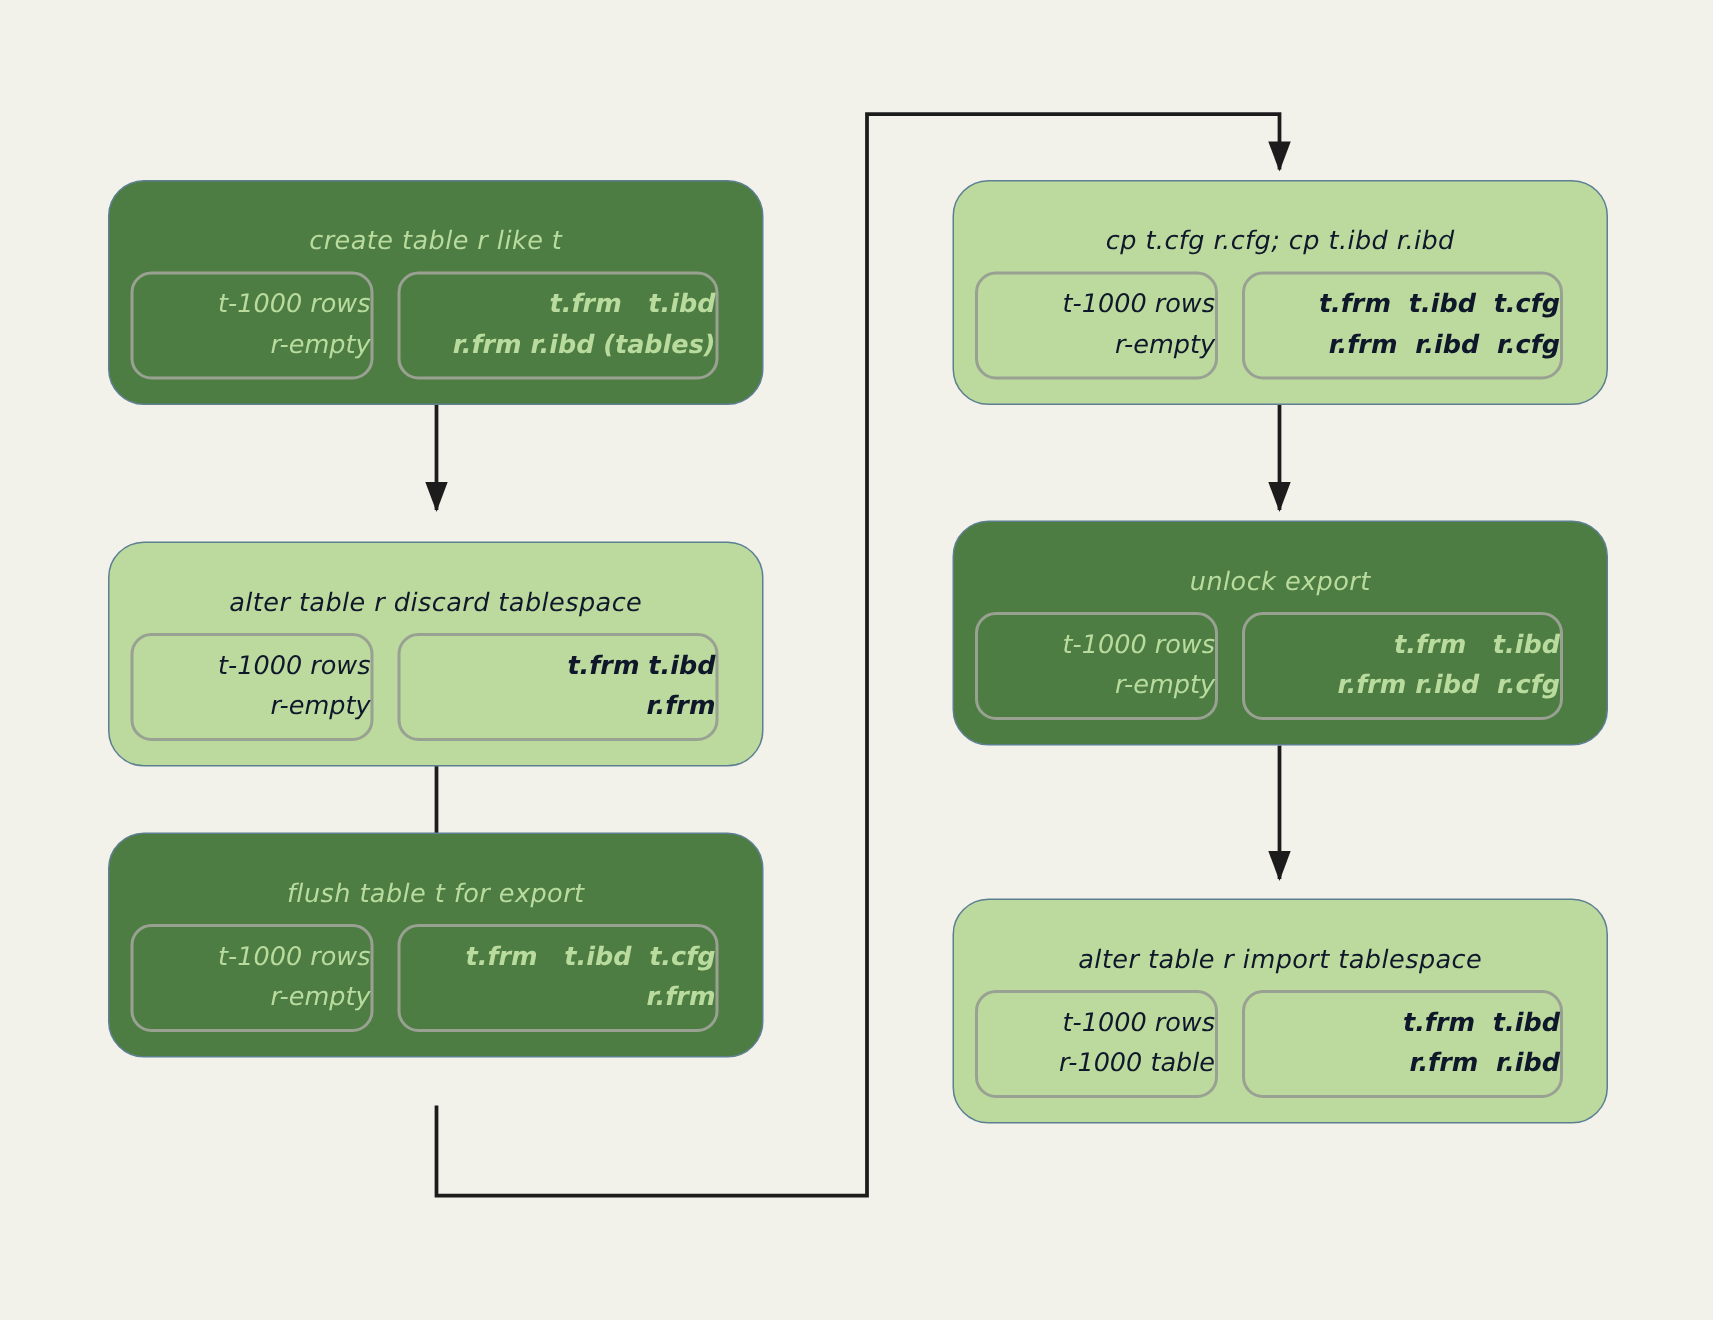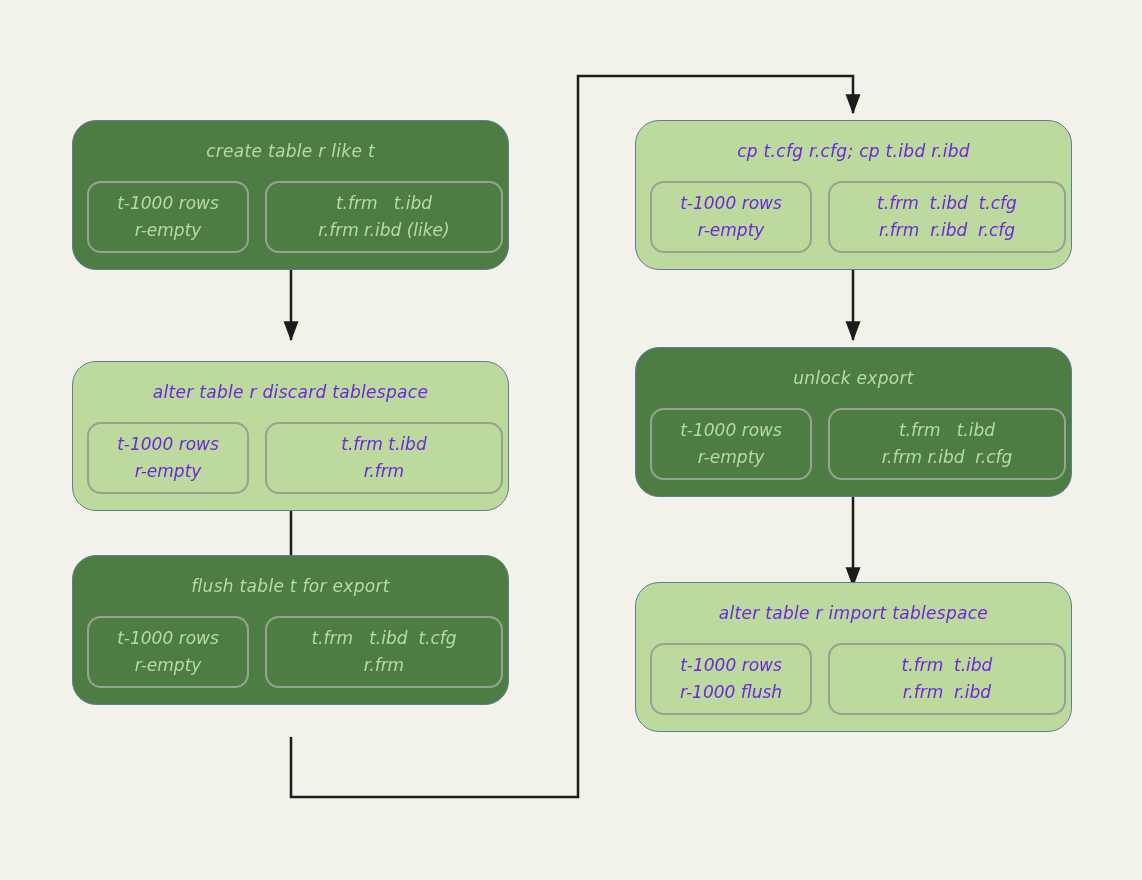--- a/index.html
+++ b/index.html
@@ -24,58 +24,58 @@
   .node {
     position: absolute;
     width: 437px;
     height: 150px;
     border-radius: 24px;
     border: 1.5px solid #5d7f92;
     box-sizing: border-box;
     font-style: italic;
   }
   .node.dark  { background: #4e7d43; color: #b9dc9e; }
-  .node.light { background: #bcd99e; color: #6d28d9; }
+  .node.light { background: #bcd99e; color: #0f172a; }
   .node-title {
-    margin-top: 20px;
+    margin-top: 30px;
     text-align: center;
     font-size: 17px;
     letter-spacing: 0.3px;
   }
   .inner-row {
     position: absolute;
     left: 0; top: 60px;
     width: 100%;
   }
   .inner-box {
     position: absolute;
     height: 72px;
     border: 2px solid #99a192;
     border-radius: 14px;
     box-sizing: border-box;
     display: flex;
     flex-direction: column;
-    align-items: center;
+    align-items: flex-end;
     justify-content: center;
     font-size: 17px;
   }
   .state-box { left: 14px;  width: 162px; }
-  .files-box { left: 192px; width: 238px; }
+  .files-box { left: 192px; width: 214px; font-weight: bold; }
   .inner-box .line {
     white-space: pre;
     line-height: 27px;
     text-align: center;
   }
   
   #n0 { left: 72px;  top: 120px; }
   #n1 { left: 72px;  top: 361px; }
   #n2 { left: 72px;  top: 555px; }
   #n3 { left: 635px; top: 120px; }
   #n4 { left: 635px; top: 347px; }
-  #n5 { left: 635px; top: 582px; }
+  #n5 { left: 635px; top: 599px; }
 </style>
 </head>
 <body>
 
 <div class="canvas">
 
   <svg class="arrows" viewBox="0 0 1142 880" xmlns="http://www.w3.org/2000/svg">
     <defs>
       <marker id="arrowhead" markerWidth="9" markerHeight="8" refX="7.5" refY="3" orient="auto" markerUnits="strokeWidth">
         <path d="M0,0 L8,3 L0,6 Z" fill="#1c1c1c"></path>
@@ -90,21 +90,21 @@
 
   <div id="n0" class="node dark">
     <div class="node-title">create table r like t</div>
     <div class="inner-row">
       <div class="inner-box state-box">
         <div class="line">t-1000 rows</div>
         <div class="line">r-empty</div>
       </div>
       <div class="inner-box files-box">
         <div class="line">t.frm   t.ibd</div>
-        <div class="line">r.frm r.ibd (like)</div>
+        <div class="line">r.frm r.ibd (tables)</div>
       </div>
     </div>
   </div>
 
   <div id="n1" class="node light">
     <div class="node-title">alter table r discard tablespace</div>
     <div class="inner-row">
       <div class="inner-box state-box">
         <div class="line">t-1000 rows</div>
         <div class="line">r-empty</div>
@@ -156,21 +156,21 @@
         <div class="line">r.frm r.ibd  r.cfg</div>
       </div>
     </div>
   </div>
 
   <div id="n5" class="node light">
     <div class="node-title">alter table r import tablespace</div>
     <div class="inner-row">
       <div class="inner-box state-box">
         <div class="line">t-1000 rows</div>
-        <div class="line">r-1000 flush</div>
+        <div class="line">r-1000 table</div>
       </div>
       <div class="inner-box files-box">
         <div class="line">t.frm  t.ibd</div>
         <div class="line">r.frm  r.ibd</div>
       </div>
     </div>
   </div>
 
 </div>
 

